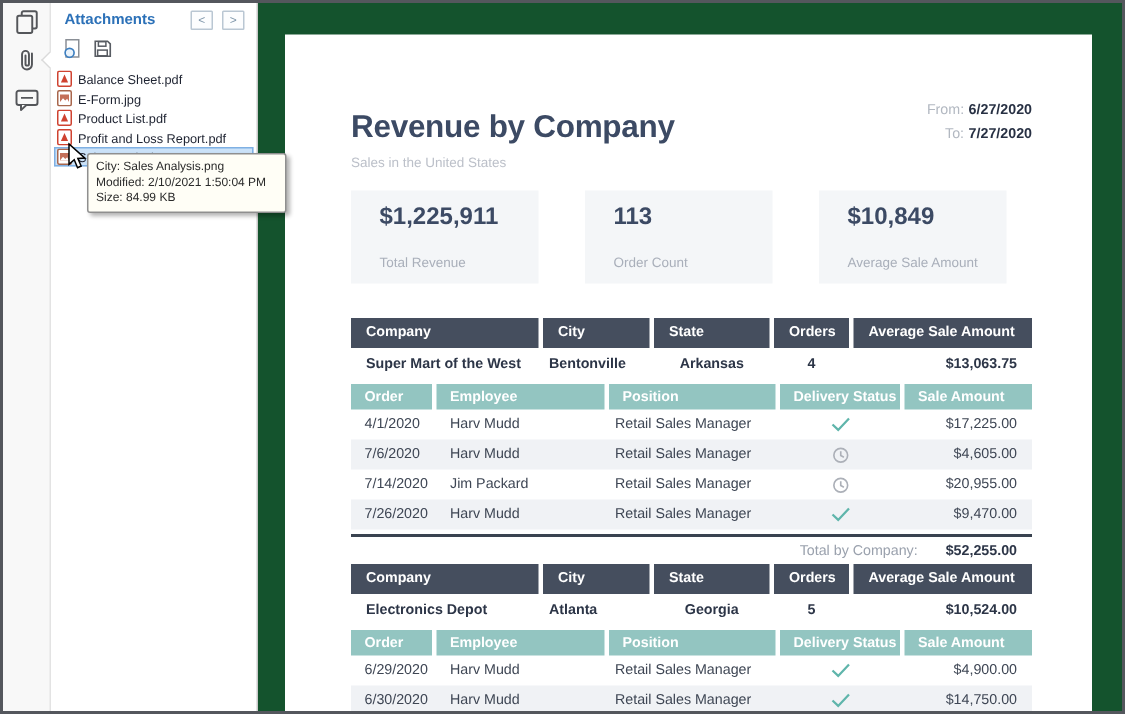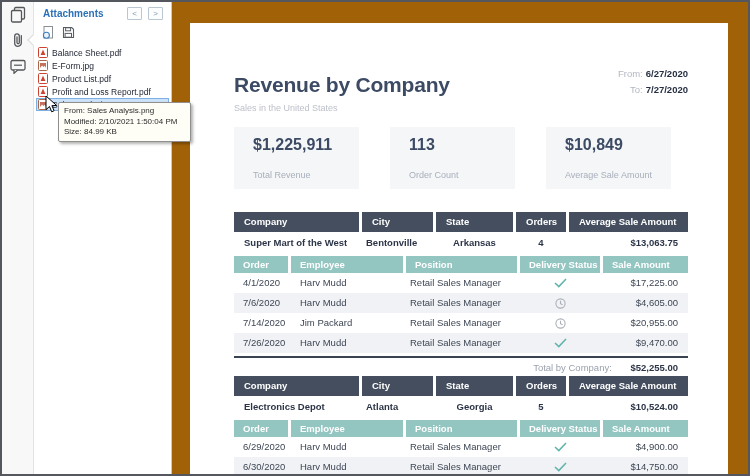--- a/index.html
+++ b/index.html
@@ -46,21 +46,21 @@
   .fi{flex:0 0 10px;height:11px;display:flex;}
   
   .tooltip{
     position:absolute;left:56px;top:100px;width:133px;z-index:6;
     background:#fffef6;border:1px solid #8f8f8f;border-radius:2px;
     box-shadow:2px 2px 3px rgba(0,0,0,0.30);
     padding:3px 5px;font-size:8px;line-height:10.5px;color:#2b2b2b;
   }
   .cursor{position:absolute;left:43px;top:93px;z-index:7;}
   
-  .viewer{flex:1;background:#a16207;padding:21px 0 0 18px;overflow:hidden;}
+  .viewer{flex:1;background:#14532d;padding:21px 0 0 18px;overflow:hidden;}
   .page{width:538px;min-height:600px;background:#fff;padding:0 40px 0 44px;}
   .report-header{display:flex;justify-content:space-between;padding-top:45px;}
   .report-title{font-size:21px;font-weight:bold;color:#3c4a64;margin-top:5px;letter-spacing:-0.2px;}
   .report-subtitle{font-size:9px;color:#bcc0c9;margin-top:6px;}
   .dates{text-align:right;font-size:9.5px;}
   .date-row{margin-bottom:5px;}
   .date-label{color:#b2b8c1;}
   .date-value{color:#273043;font-weight:bold;margin-left:3px;}
   .cards{display:flex;gap:31px;margin-top:14px;}
   .card{width:125px;height:62px;background:#f4f6f8;padding-left:19px;display:flex;flex-direction:column;justify-content:center;}
@@ -194,21 +194,21 @@
 </div>
   </div>
 
   <div class="cursor">
     <svg width="13" height="19" viewBox="0 0 13 19">
       <path d="M1 1 L1 14.6 L4.5 11.5 L6.7 16.8 L9.1 15.7 L6.9 10.7 L11.6 10.4 Z" fill="#ffffff" stroke="#000000" stroke-width="1"></path>
     </svg>
   </div>
 
   <div class="tooltip">
-      <div>From: Sales Analysis.png</div>
+      <div>City: Sales Analysis.png</div>
       <div>Modified: 2/10/2021 1:50:04 PM</div>
       <div>Size: 84.99 KB</div>
     </div>
 
   <div class="viewer">
     <div class="page">
       <div class="report-header">
         <div>
           <div class="report-title">Revenue by Company</div>
           <div class="report-subtitle">Sales in the United States</div>

